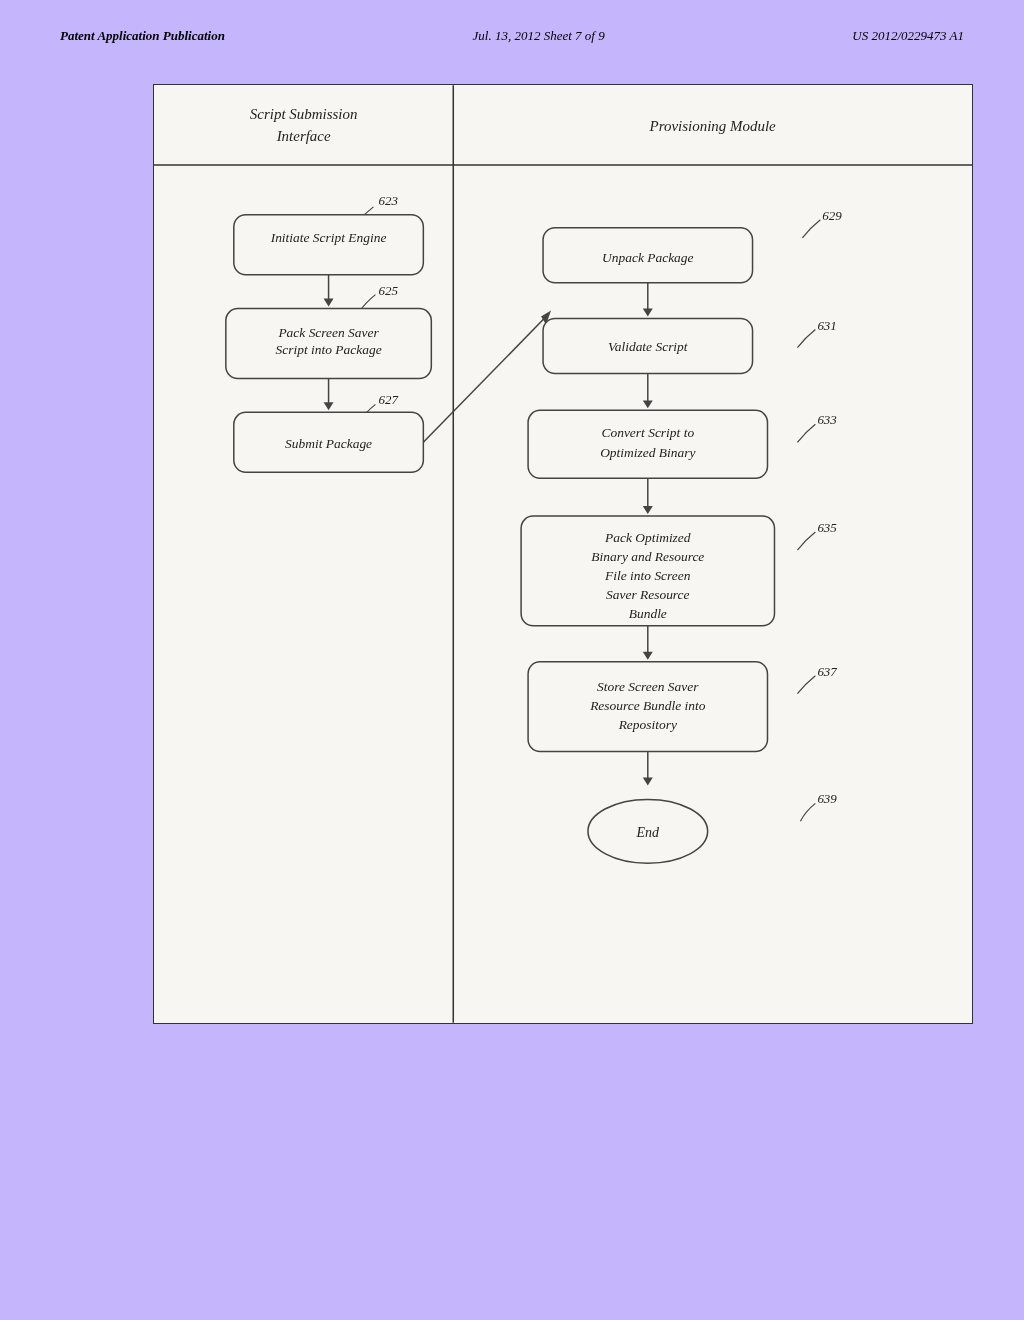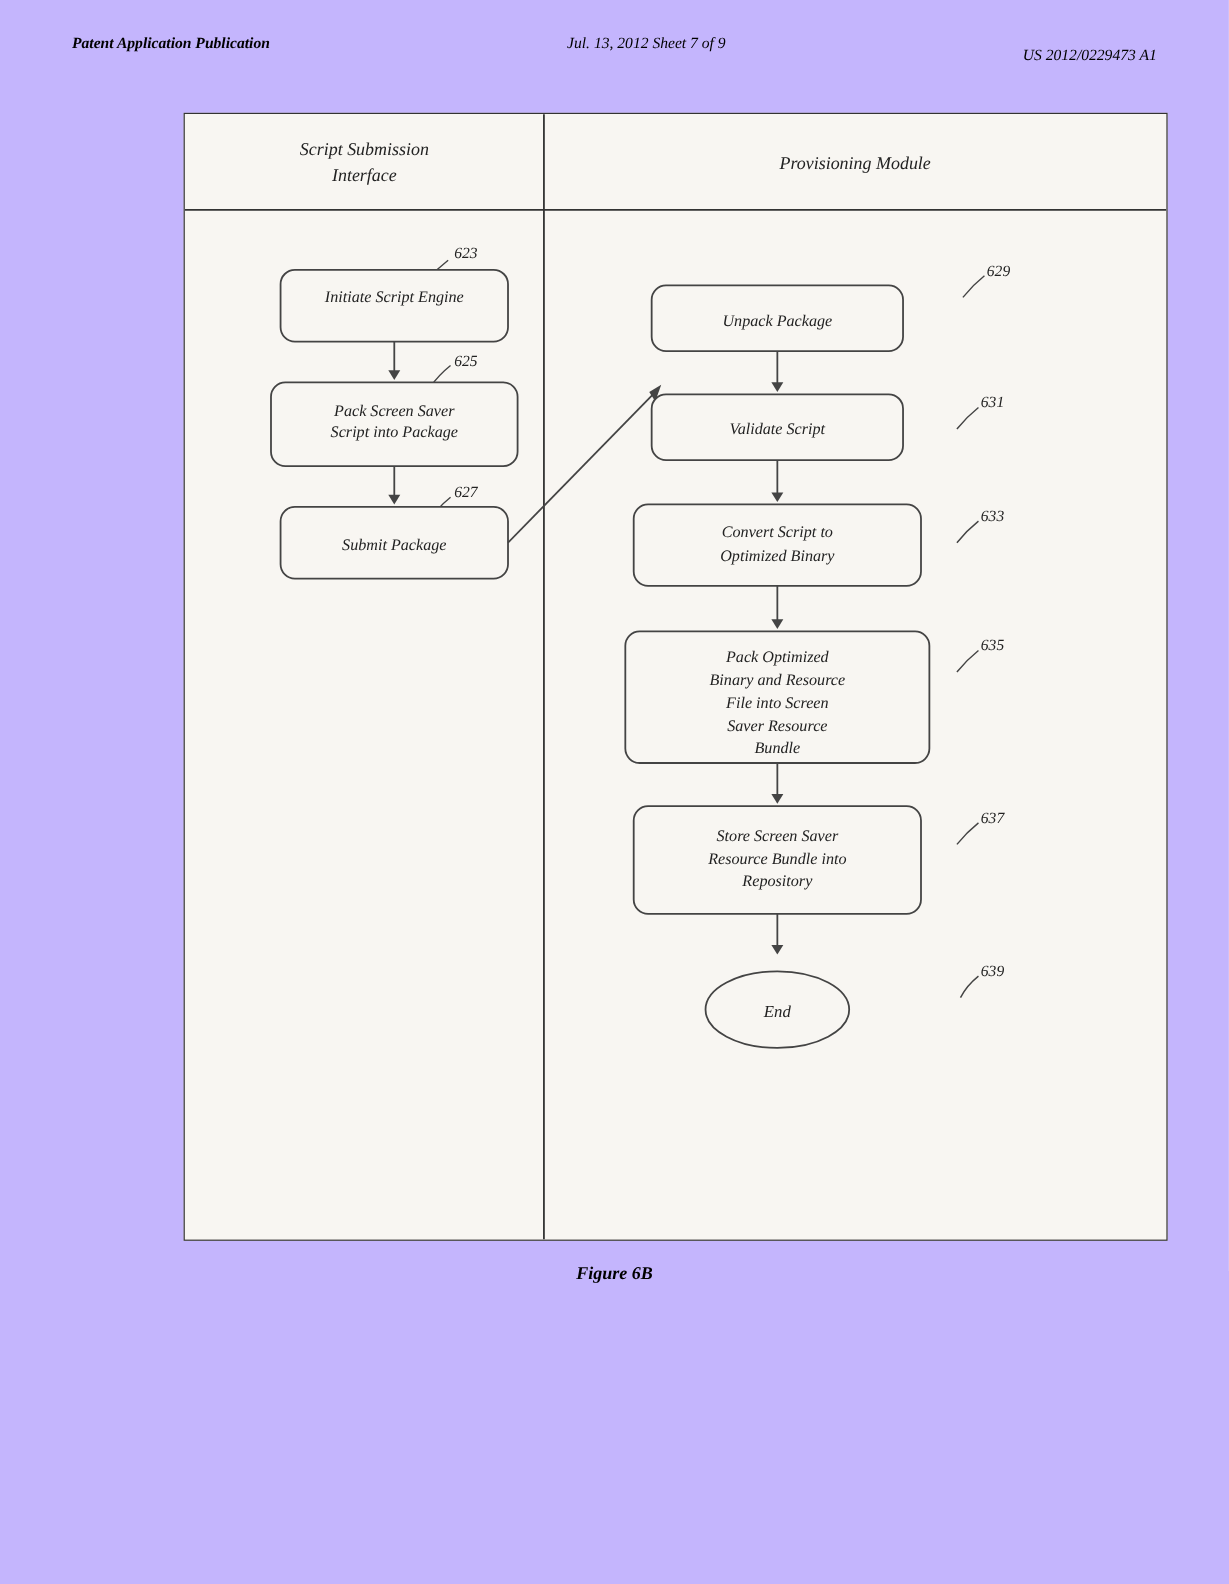--- a/index.html
+++ b/index.html
@@ -22,21 +22,21 @@
     
     .header {
       display: flex;
       justify-content: space-between;
       align-items: flex-start;
       padding: 28px 60px 10px 60px;
       font-size: 13px;
     }
     .header-left { font-weight: bold; font-size: 13px; }
     .header-center { font-size: 13px; }
-    .header-right { font-size: 13px; margin-top: 10px; }
+    .header-right { font-size: 13px; }
 
     
     .diagram-wrapper {
       display: flex;
       justify-content: center;
       margin: 30px auto 0 auto;
       width: 860px;
     }
 
     .figure-caption {
@@ -161,17 +161,16 @@
         <polygon points="495,702 490,694 500,694" fill="#444"></polygon>
 
         <text x="665" y="720" font-family="Times New Roman, serif" font-size="13" fill="#222">639</text>
         <path d="M 663 720 Q 653 728 648 738" stroke="#444" stroke-width="1.2" fill="none"></path>
 
         <ellipse cx="495" cy="748" rx="60" ry="32" fill="#f8f6f2" stroke="#444" stroke-width="1.5"></ellipse>
         <text x="495" y="754" text-anchor="middle" font-family="Times New Roman, serif" font-size="14" fill="#222">End</text>
 
       </svg>
 
-      <div class="figure-caption" style="margin-top:20px;">Figure 6B</div>
     </div>
   </div>
 
 </div>
 
 </body></html>

